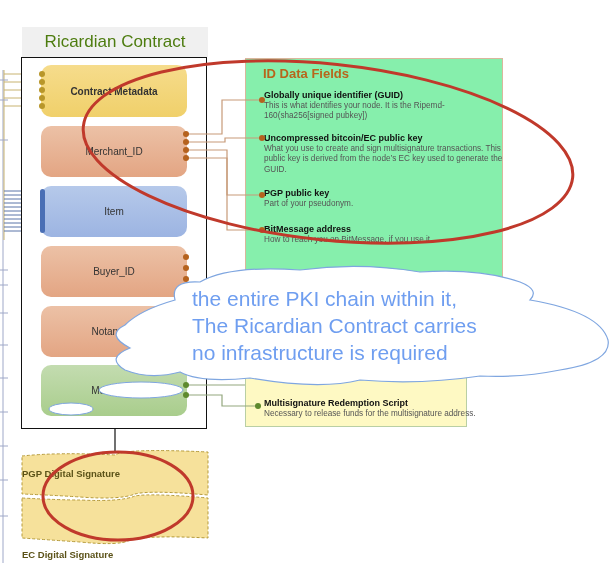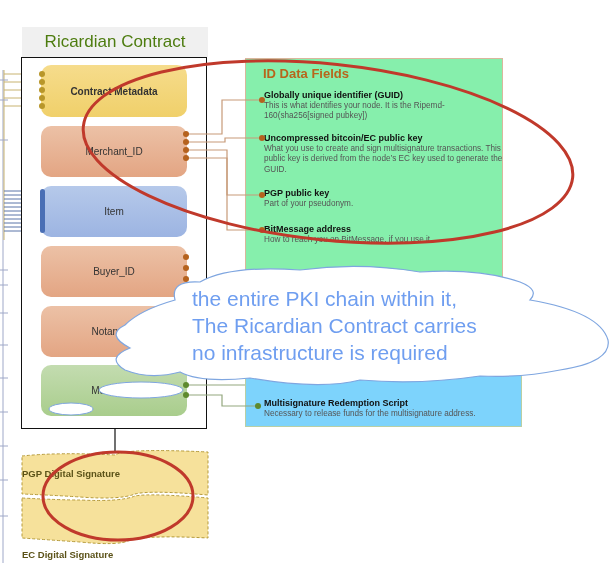--- a/index.html
+++ b/index.html
@@ -8,21 +8,21 @@
   #title-bar { left: 22px; top: 27px; width: 186px; height: 30px; background: #f0f0f0; text-align: center; font-size: 17px; line-height: 30px; color: #4d7c0f; }
   #contract-frame { left: 21px; top: 57px; width: 186px; height: 372px; border: 1.5px solid #111; box-sizing: border-box; background: #fff; }
   .block { position: absolute; left: 41px; width: 146px; border-radius: 10px; font-size: 10px; color: #333; display: flex; align-items: center; justify-content: center; }
   #block-meta { top: 65px; height: 52px; background: linear-gradient(#f6dc8c, #f0d06a); font-weight: bold; }
   #block-merchant { top: 126px; height: 51px; background: linear-gradient(#ecc1a6, #e3a583); }
   #block-item { top: 186px; height: 51px; background: linear-gradient(#b6c9ea, #9cb4e2); }
   #block-buyer { top: 246px; height: 51px; background: linear-gradient(#ecc1a6, #e3a583); }
   #block-notary { top: 306px; height: 51px; background: linear-gradient(#ecc1a6, #e3a583); }
   #block-moderator { top: 365px; height: 51px; background: linear-gradient(#c3dcb0, #a9cd8c); }
   #id-panel { left: 245px; top: 58px; width: 258px; height: 248px; background: #86efac; border: 1px solid #d9b79c; box-sizing: border-box; }
-  #green-panel { left: 245px; top: 370px; width: 277px; height: 57px; background: #7dd3fc; border: 1px solid #b9cfa4; box-sizing: border-box; }
+  #green-panel { left: 245px; top: 370px; width: 222px; height: 57px; background: #fef9c3; border: 1px solid #b9cfa4; box-sizing: border-box; }
   .panel-title { position: absolute; left: 17px; top: 7px; font-size: 13px; font-weight: bold; color: #b8651b; }
   .field { position: absolute; left: 18px; font-size: 8.2px; line-height: 10.5px; width: 240px; }
   .field-name { font-weight: bold; color: #111; font-size: 9px; }
   .field-desc { color: #555; }
   #sig-area { left: 22px; top: 448px; width: 186px; height: 98px; }
   .sig-label { position: absolute; width: 186px; font-size: 9.5px; font-weight: bold; color: #5b5218; }
   #callout-text { left: 192px; top: 285px; width: 360px; font-size: 21px; line-height: 27px; color: #6f9ef0; }
   svg { position: absolute; left: 0; top: 0; }
 </style>
 </head>

